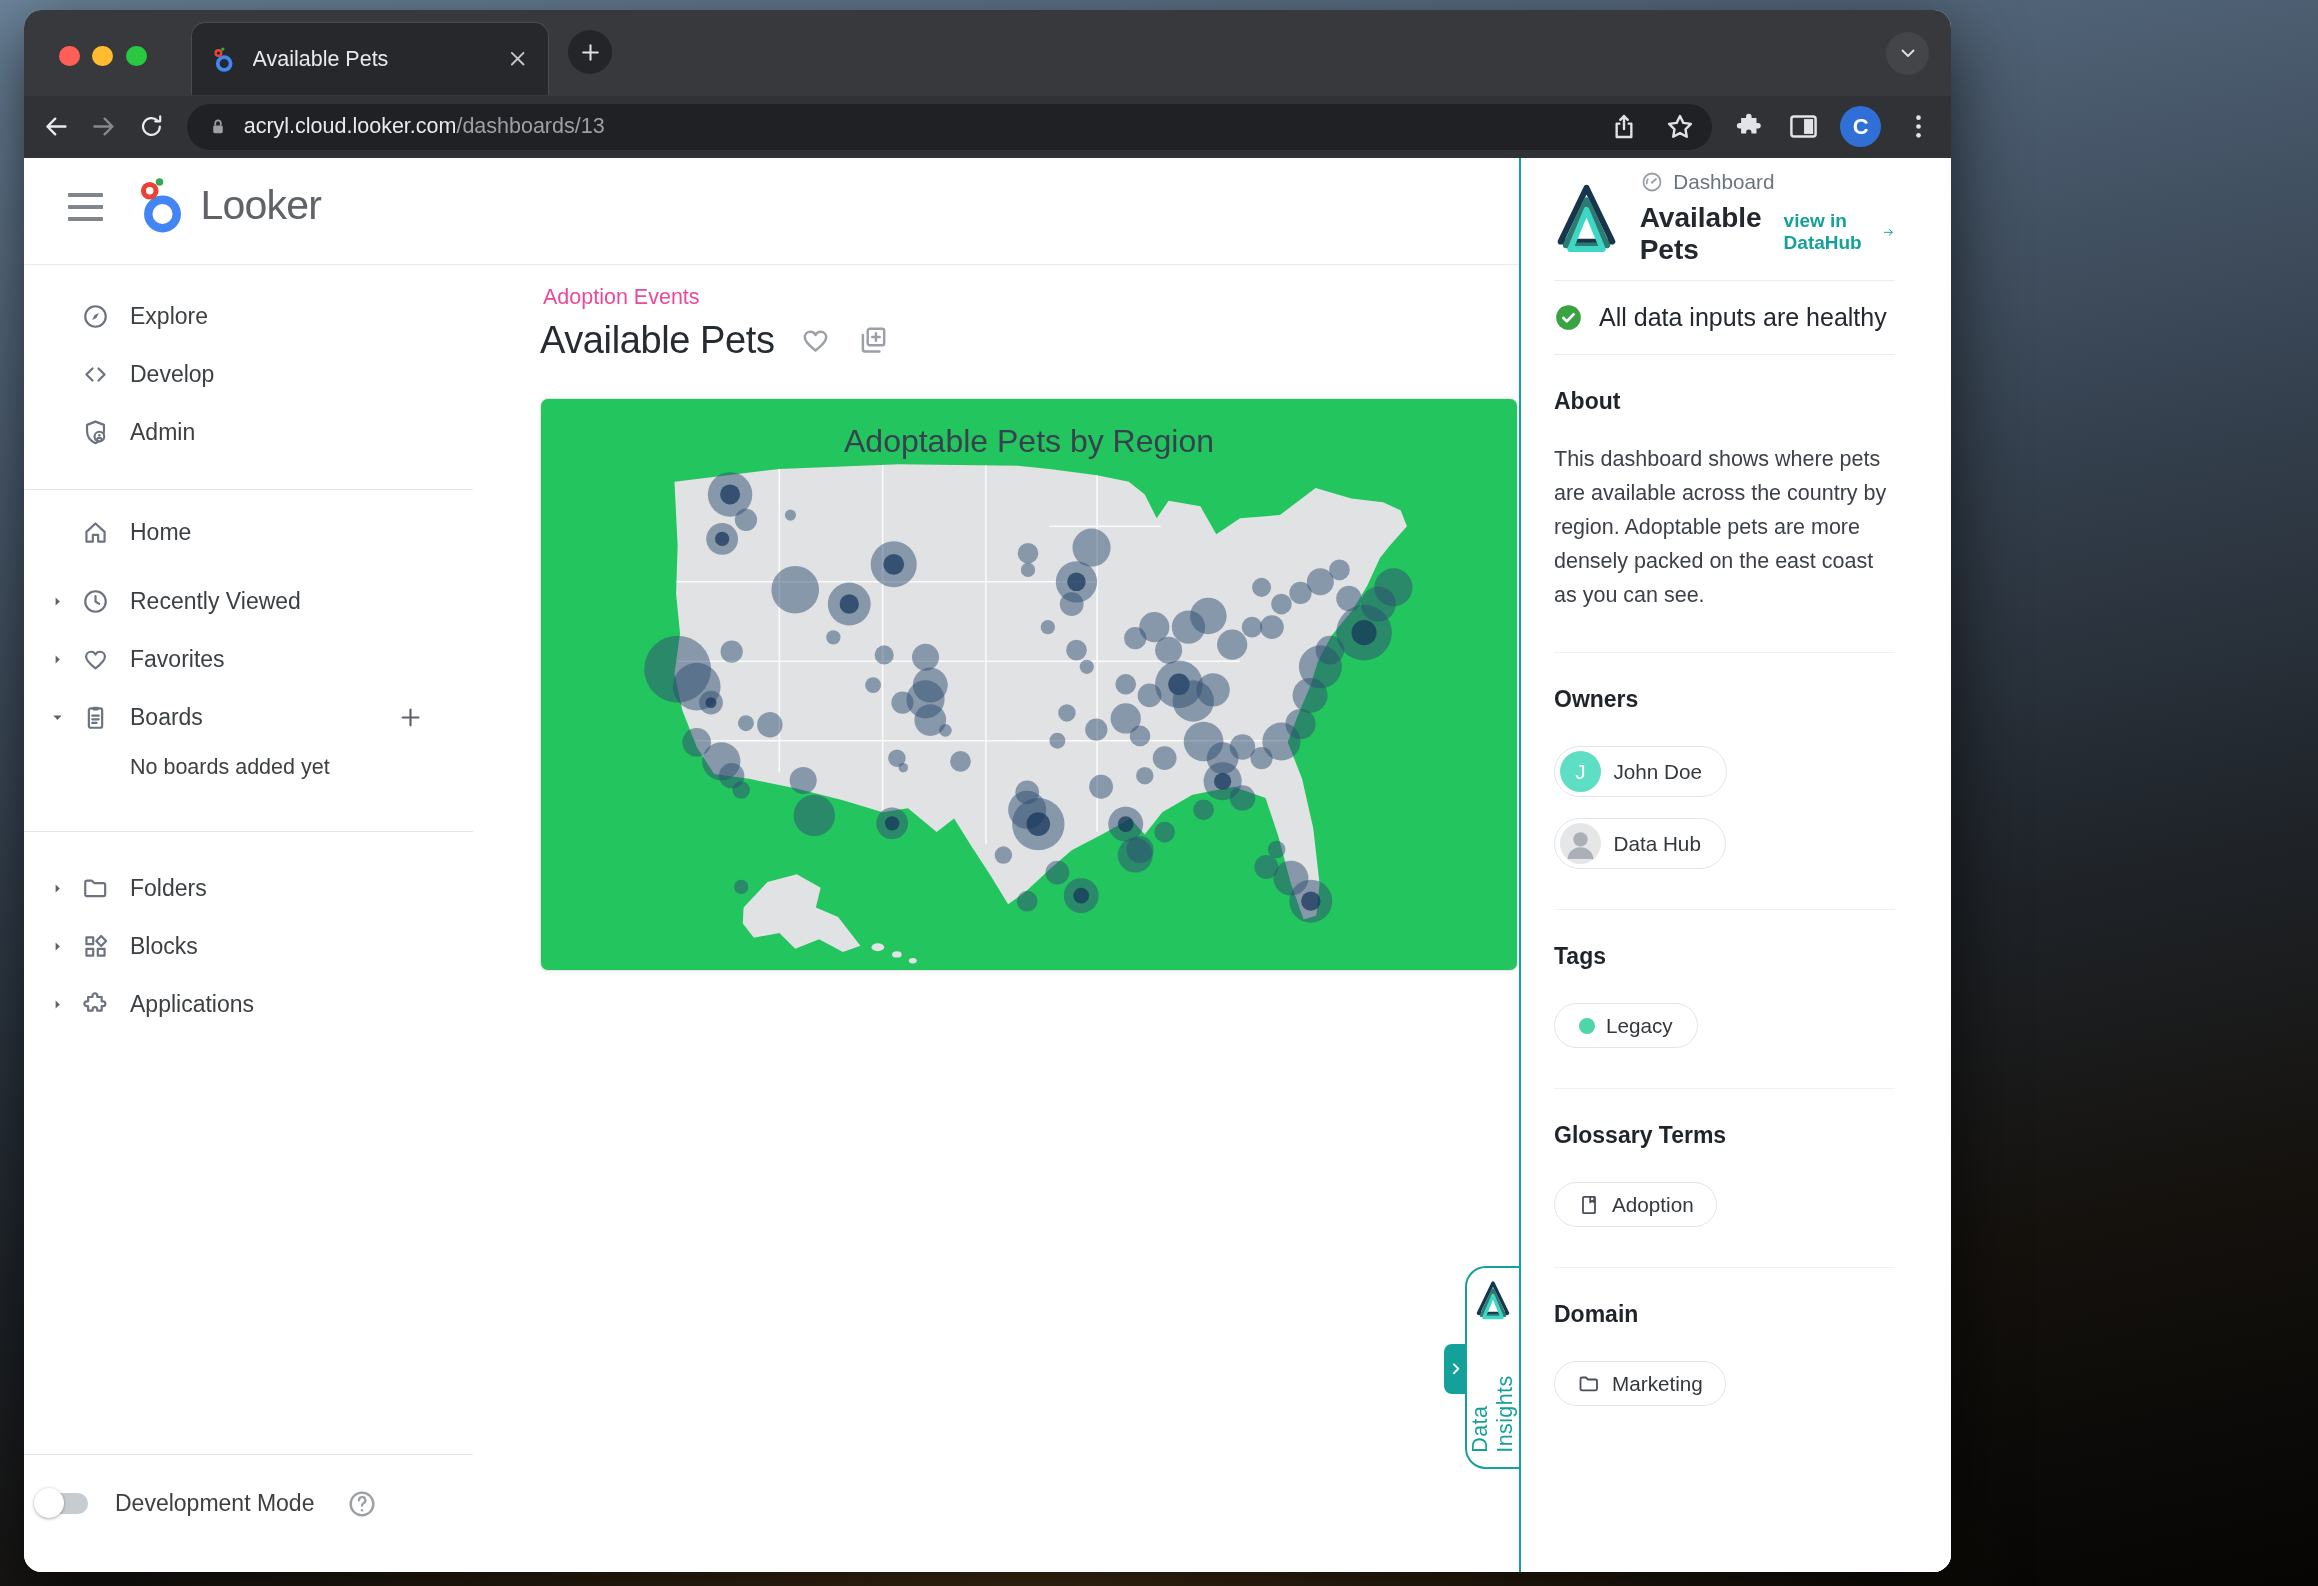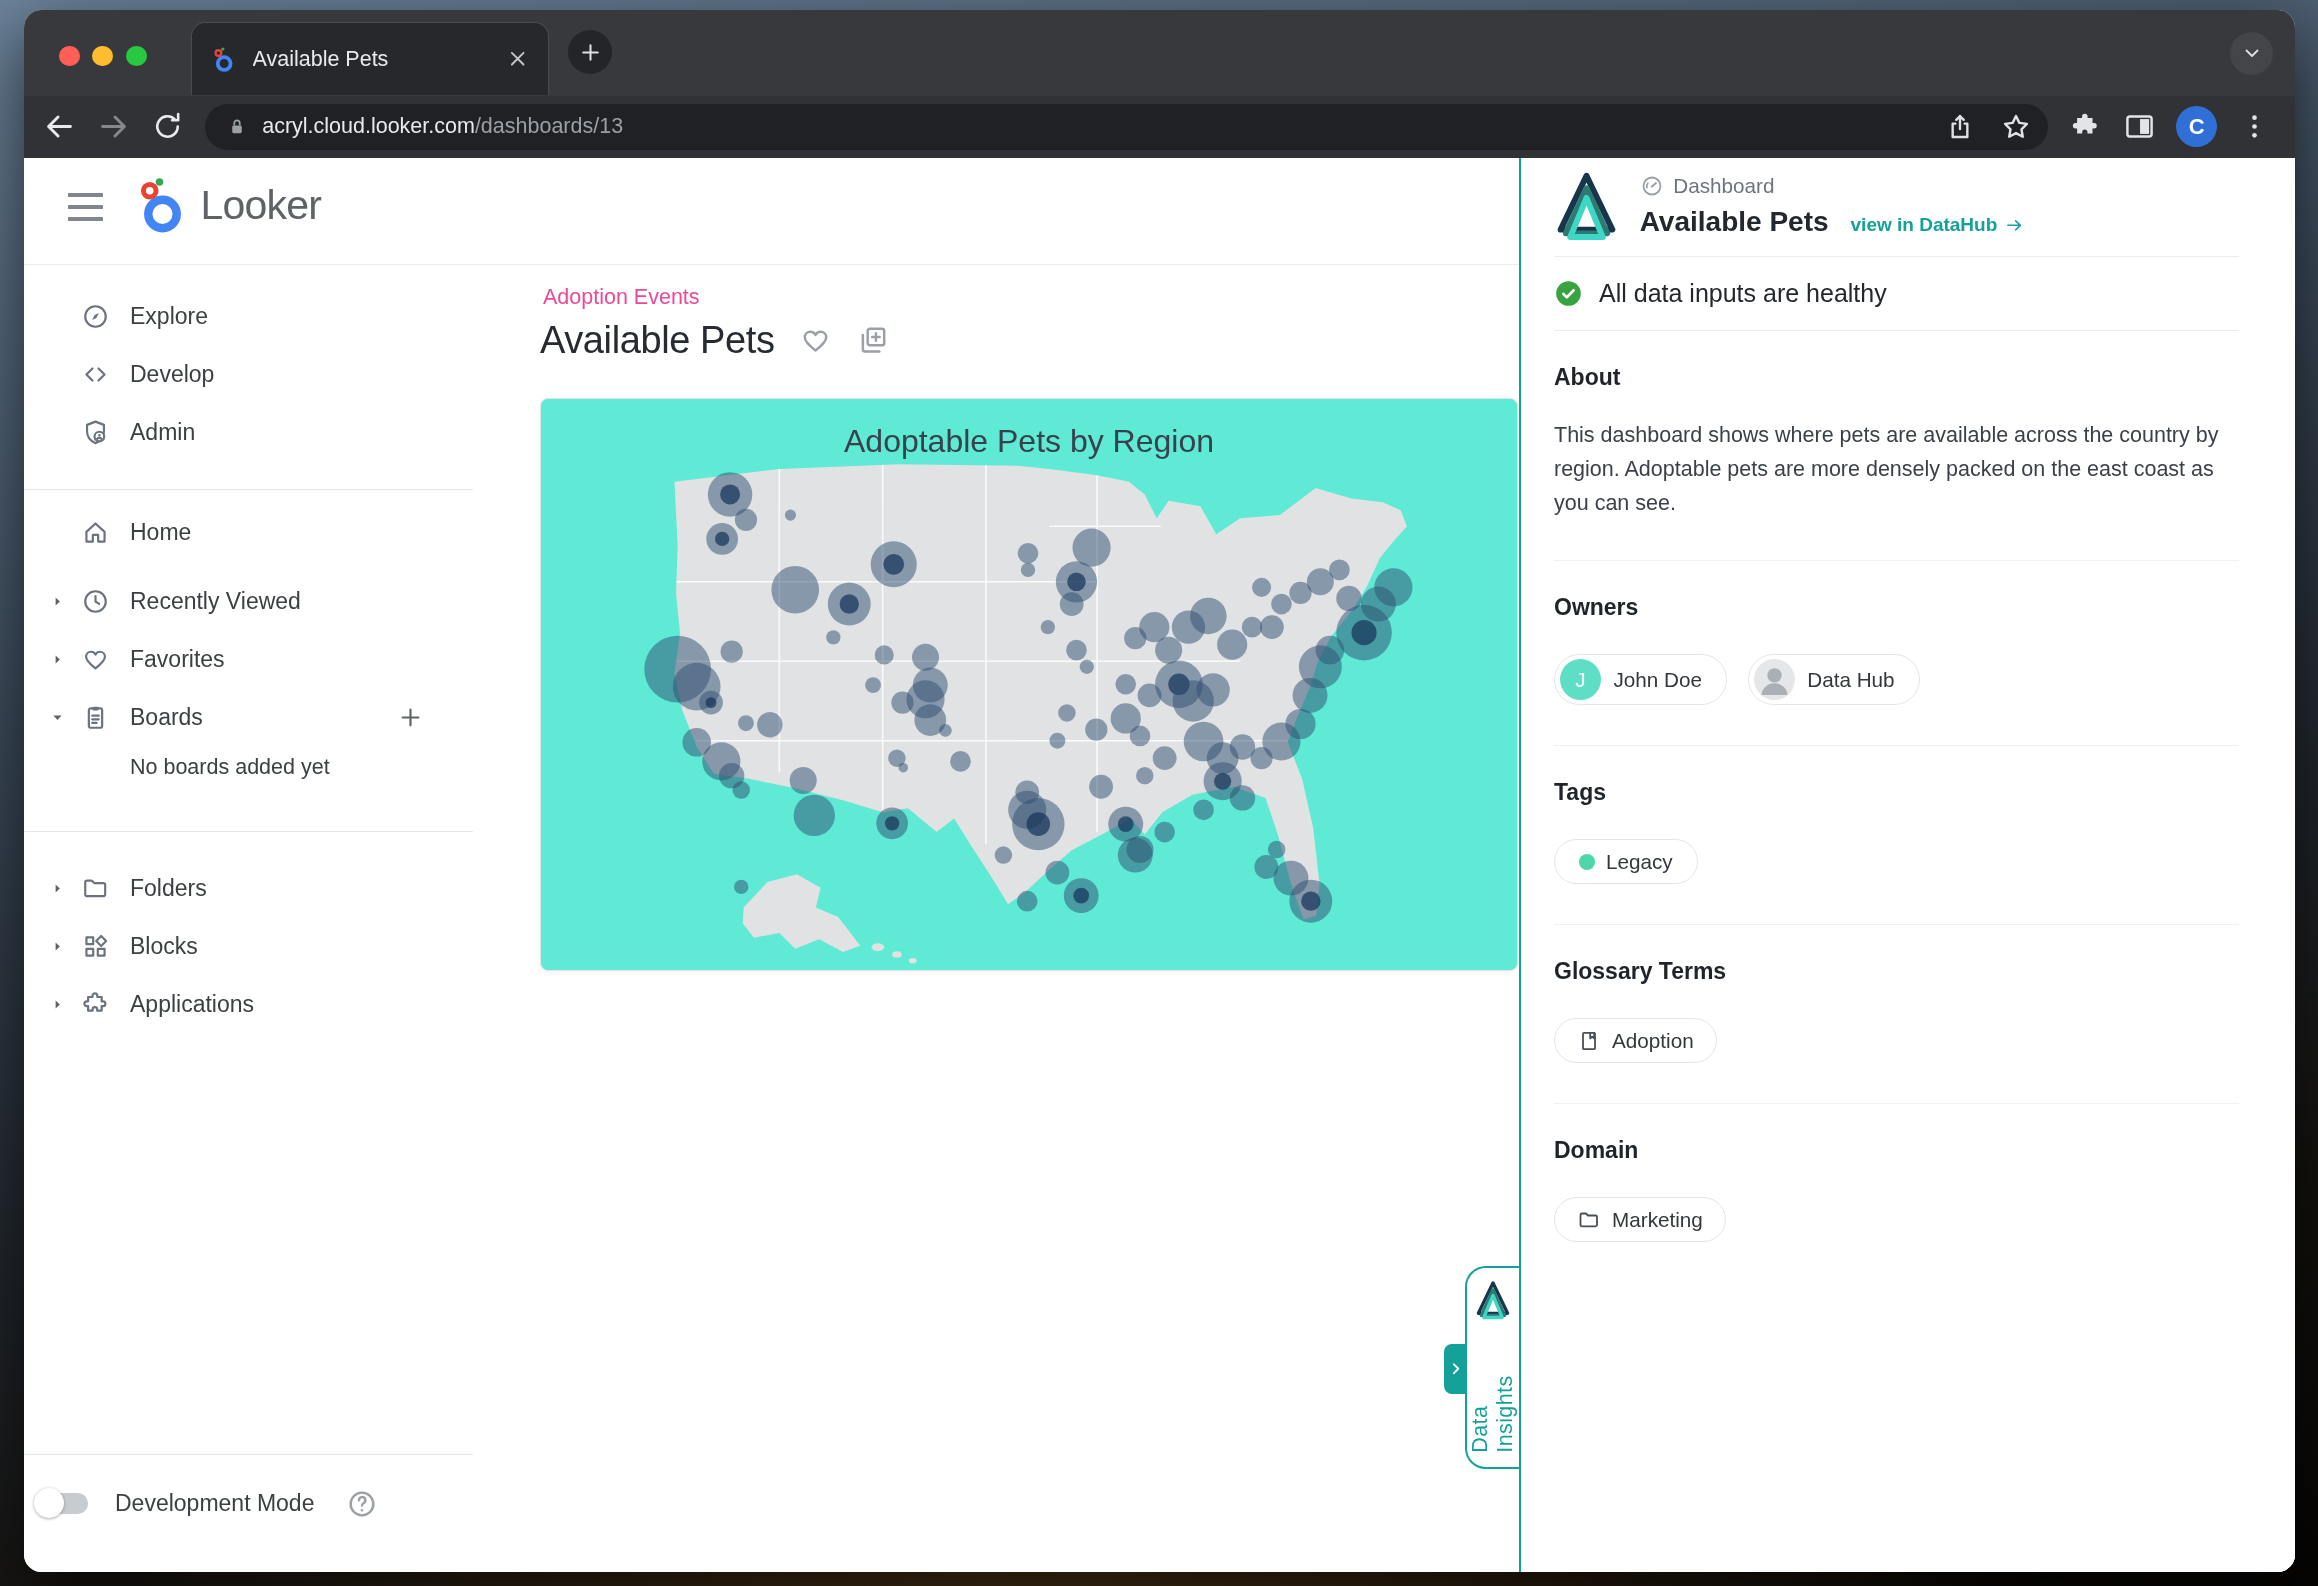--- a/index.html
+++ b/index.html
@@ -4,21 +4,21 @@
 <style>
   html,body{margin:0;padding:0;}
   body{
     width:2319px;height:1586px;overflow:hidden;position:relative;
     font-family:"Liberation Sans", sans-serif;
     background:
       radial-gradient(ellipse 60% 25% at 45% 99%, rgba(150,100,40,.45), transparent 70%),
       linear-gradient(168deg,#6c849b 0%,#54677c 18%,#35414f 42%,#20252b 62%,#15120e 80%,#060504 100%);
   }
   .window{
-    position:absolute;left:24px;top:9.5px;width:2271px;height:1562px;
+    position:absolute;left:24px;top:9.5px;width:1927px;height:1562px;
     border-radius:17.5px;overflow:hidden;box-shadow:0 24px 72px rgba(0,0,0,.65);
     display:flex;flex-direction:column;background:#fff;
   }
   
   .tabstrip{position:relative;height:86px;background:#37393d;flex:none;}
   .traffic{position:absolute;top:36px;width:20.7px;height:20.7px;border-radius:50%;}
   .t-red{left:35px;background:#ff5f57;}
   .t-yellow{left:68px;background:#febc2e;}
   .t-green{left:102px;background:#28c840;}
   .tab{
@@ -83,21 +83,21 @@
   .toggle{width:52px;height:20.7px;background:#c7ccd1;border-radius:10.3px;position:relative;}
   .toggle .knob{position:absolute;left:-1.6px;top:-4.8px;width:30px;height:30px;border-radius:50%;background:#fff;box-shadow:0 0.8px 3.2px rgba(0,0,0,.35);}
   .devmode .lbl{font-size:23px;color:#3c4043;margin-left:27px;}
   .devmode .help{width:32px;height:32px;color:#9aa0a6;margin-left:32px;}
   
   .breadcrumb{position:absolute;left:519px;top:127px;font-size:21.5px;color:#ec4899;}
   .title-row{position:absolute;left:516px;top:161px;display:flex;align-items:center;}
   .page-title{font-size:38px;color:#262b31;letter-spacing:-0.4px;}
   .title-ic{width:33px;height:33px;color:#9aa0a6;margin-left:24px;}
   .map-card{
-    position:absolute;left:516px;top:240px;width:976px;height:571px;background:#5eead4;
+    position:absolute;left:516px;top:240px;width:976px;height:571px;background:#22c55e;
     border:0.8px solid #e4e5e7;border-radius:8px;box-shadow:0 1.6px 6.4px rgba(0,0,0,.05);
   }
   .map-title{position:absolute;top:24px;left:0;width:100%;text-align:center;font-size:32px;color:#37424e;}
   .map-card svg{position:absolute;left:0;top:0;width:974px;height:569px;}
   
   .insights-tab{
     position:absolute;left:1441px;top:1108px;width:52px;height:199px;background:#fff;
     border:2.4px solid #14a19a;border-right:none;border-radius:20.7px 0 0 20.7px;z-index:4;
   }
   .insights-logo{position:absolute;top:12.7px;left:50%;transform:translateX(-50%);width:37px;height:40px;}

